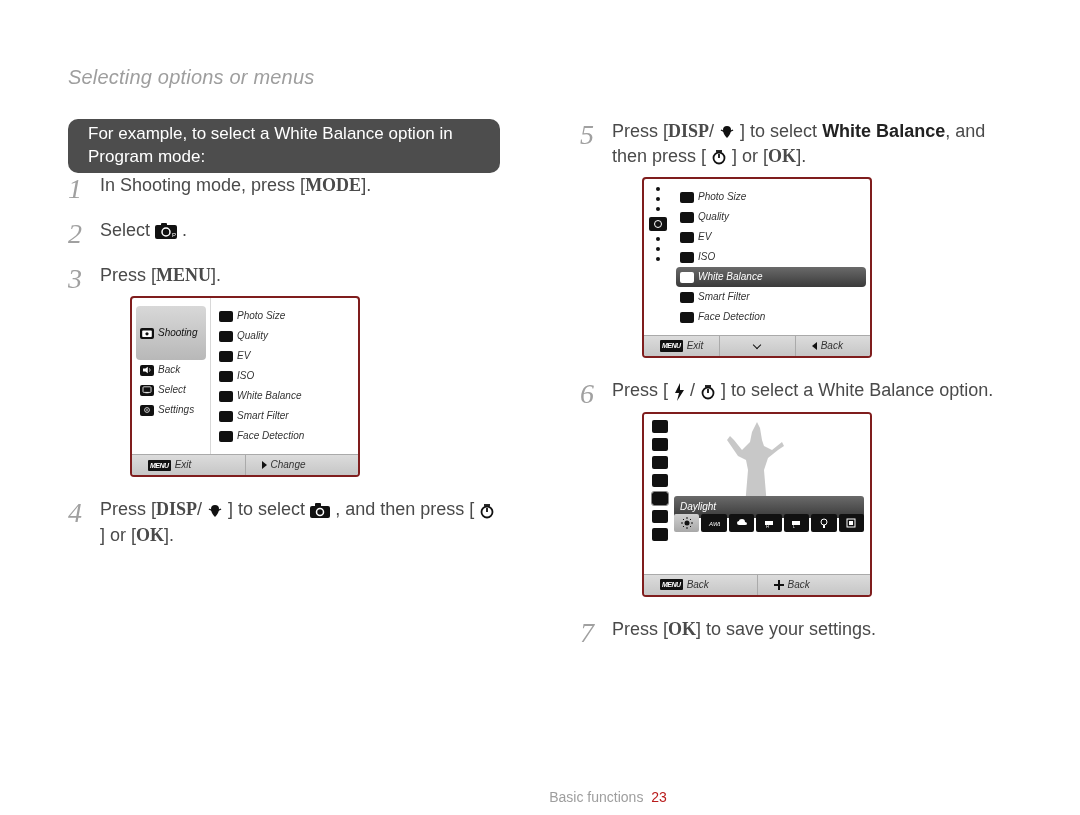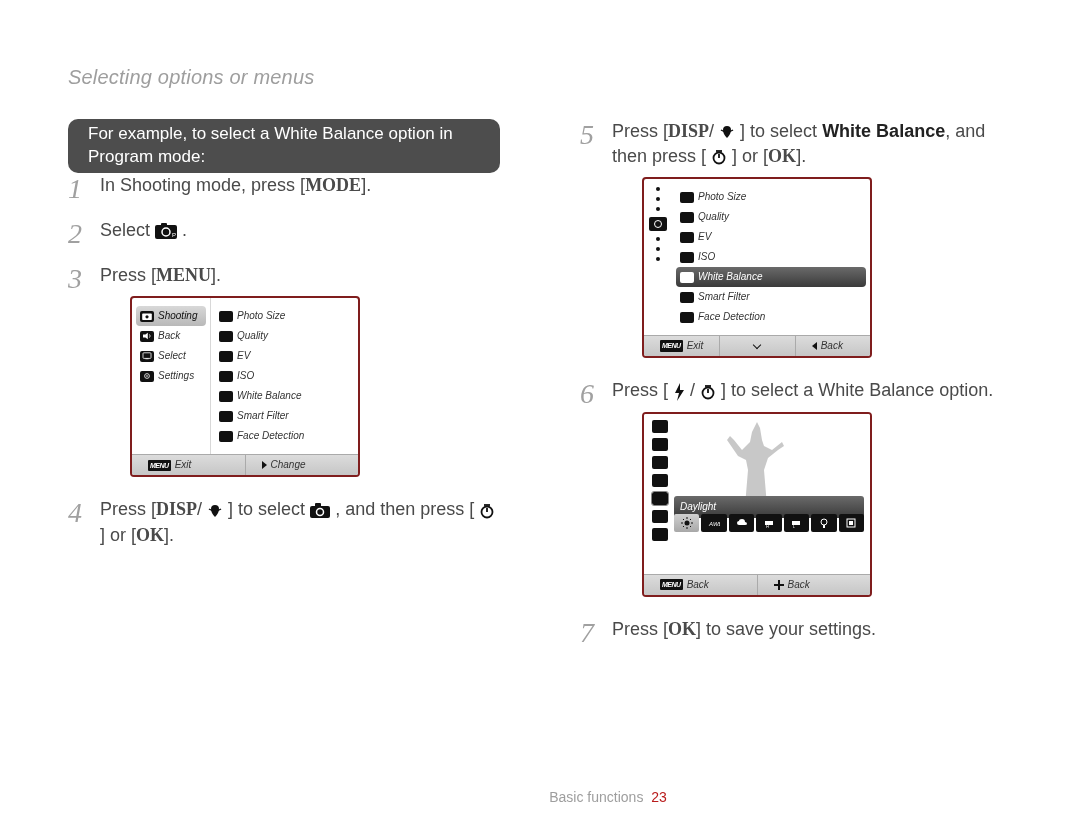--- a/index.html
+++ b/index.html
@@ -100,21 +100,21 @@
     display: flex;
     align-items: center;
     gap: 4px;
     padding: 3px 8px;
     font-size: 10px;
   }
   .menu-item.sel {
     background: linear-gradient(#d8d8d8,#b8b8b8);
     border-radius: 4px;
     margin: 0 4px;
-    padding: 3px 4px;
+    padding: 20px 4px;
     color: #111;
     text-align: right;
   }
   .menu-item.sel-dark {
     background: linear-gradient(#6a6a6a,#3a3a3a);
     border-radius: 4px;
     margin: 0 4px;
     padding: 3px 4px;
     color: #fff;
   }

